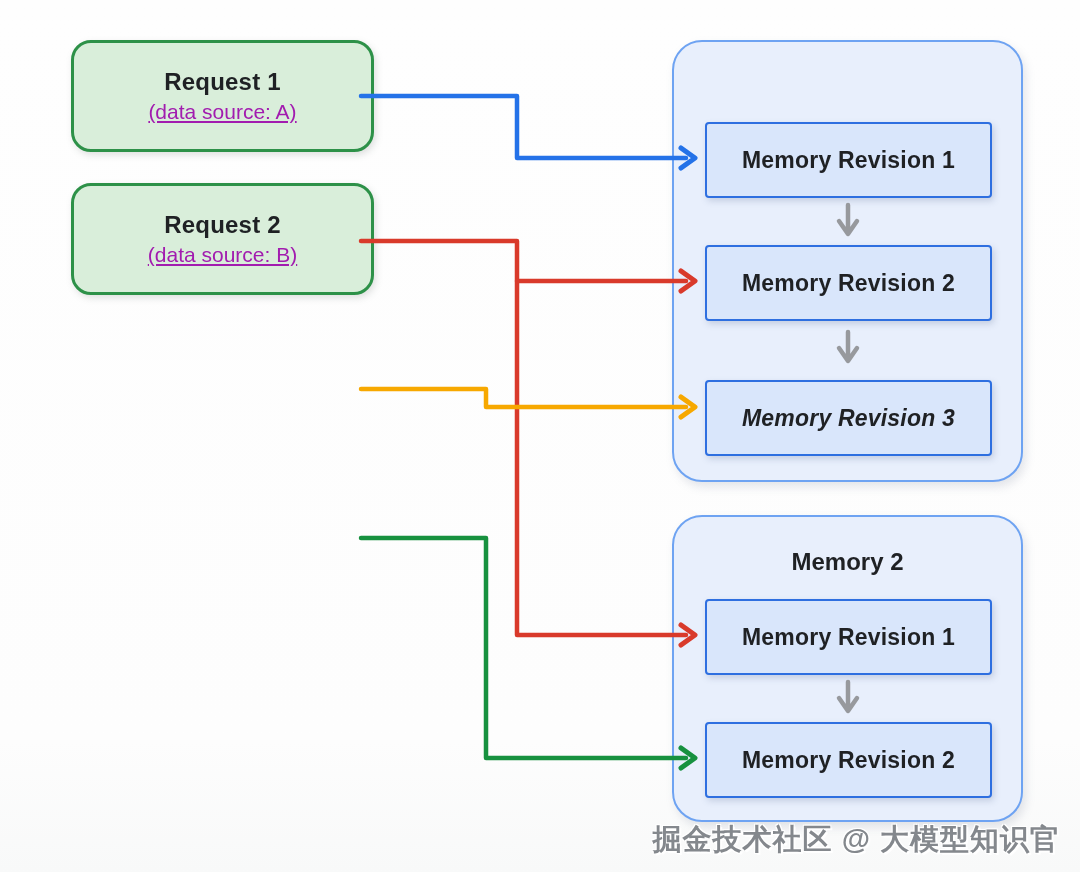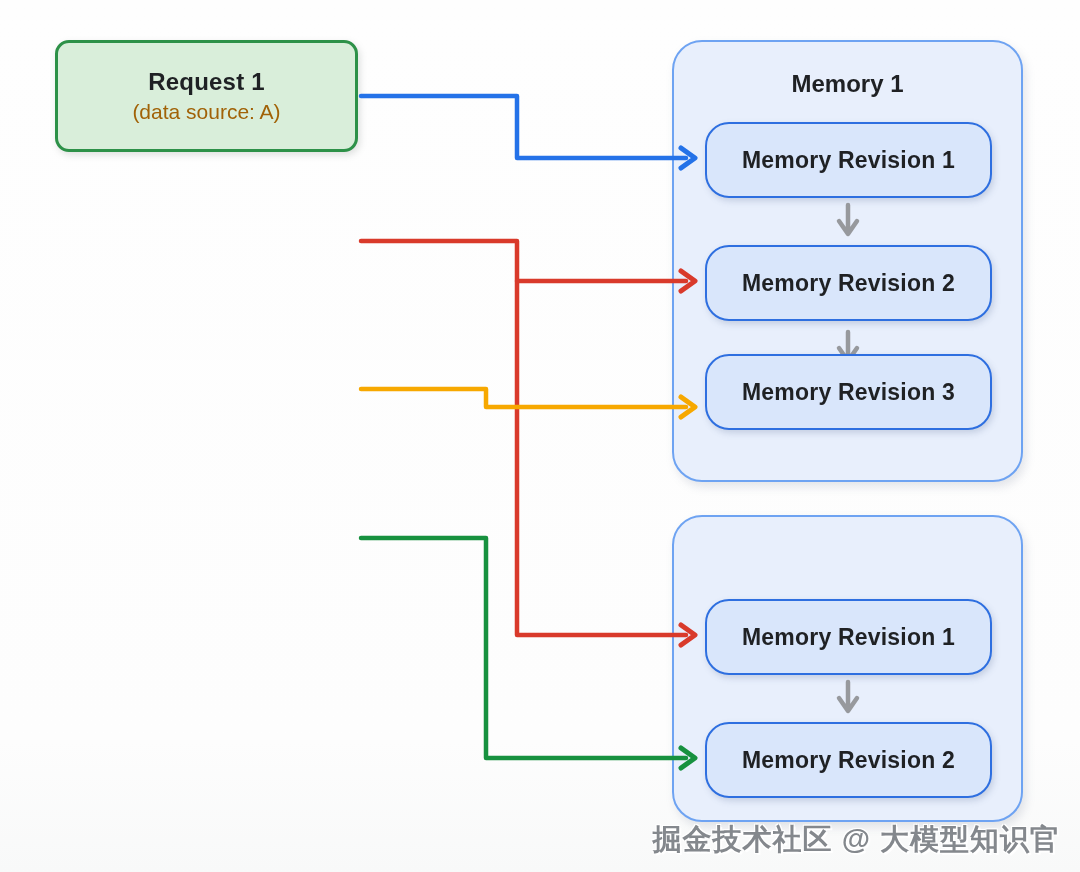--- a/index.html
+++ b/index.html
@@ -19,44 +19,45 @@
   #connector-layer {
     position: absolute;
     inset: 0;
     width: 1080px;
     height: 872px;
     z-index: 5;
     pointer-events: none;
   }
   .request-box {
     position: absolute;
-    left: 55px;
+    left: 71px;
     width: 303px;
     height: 112px;
     box-sizing: border-box;
     background: #d9eeda;
     border: 3px solid #2d9148;
-    border-radius: 14px;
+    border-radius: 20px;
     box-shadow: 2px 3px 7px rgba(110, 120, 115, 0.22);
     display: flex;
     flex-direction: column;
     align-items: center;
     justify-content: center;
     gap: 4px;
     z-index: 2;
   }
   .req-title {
     font-size: 24px;
     font-weight: 700;
     letter-spacing: 0.2px;
   }
   .req-subtitle {
     font-size: 21px;
     font-weight: 400;
-    color: #a16207;
+    color: #a21caf;
+    text-decoration: underline;
   }
   .memory-container {
     position: absolute;
     left: 672px;
     width: 351px;
     box-sizing: border-box;
     background: #e8effc;
     border: 2px solid #6ea3f2;
     border-radius: 30px;
     box-shadow: 3px 5px 10px rgba(120, 132, 155, 0.20);
@@ -71,21 +72,21 @@
     font-weight: 700;
   }
   .revision-box {
     position: absolute;
     left: 31px;
     width: 287px;
     height: 76px;
     box-sizing: border-box;
     background: #d9e6fb;
     border: 2.5px solid #2e6fe0;
-    border-radius: 24px;
+    border-radius: 4px;
     box-shadow: 2px 3px 6px rgba(90, 110, 150, 0.25);
     display: flex;
     align-items: center;
     justify-content: center;
     font-size: 23px;
     font-weight: 700;
     letter-spacing: 0.2px;
   }
   .down-arrow {
     position: absolute;
@@ -125,35 +126,39 @@
       <polyline points="361,389 486,389 486,407 686,407" fill="none" stroke="#f7a800" stroke-width="4.5" stroke-linecap="round" stroke-linejoin="round"></polyline>
       <path d="M 681 397 L 695 407 L 681 417" fill="none" stroke="#f7a800" stroke-width="5" stroke-linecap="round" stroke-linejoin="round"></path>
       <polyline points="361,538 486,538 486,758 686,758" fill="none" stroke="#17913f" stroke-width="4.5" stroke-linecap="round" stroke-linejoin="round"></polyline>
       <path d="M 681 748 L 695 758 L 681 768" fill="none" stroke="#17913f" stroke-width="5" stroke-linecap="round" stroke-linejoin="round"></path>
     </svg>
 
   <div class="request-box" style="top:40px;">
     <div class="req-title">Request 1</div>
     <div class="req-subtitle">(data source: A)</div>
   </div>
+  <div class="request-box" style="top:183px;">
+    <div class="req-title">Request 2</div>
+    <div class="req-subtitle">(data source: B)</div>
+  </div>
 
   <div class="memory-container" style="top:40px; height:442px;">
-    <div class="mem-title" style="top:28px;">Memory 1</div>
     <div class="revision-box" style="top:80px;">Memory Revision 1</div>
     <svg class="down-arrow" style="top:160px;" viewBox="0 0 26 40">
       <path d="M13 3 L13 26 M4 19 L13 32 L22 19" fill="none" stroke="#97999d" stroke-width="4.5" stroke-linecap="round" stroke-linejoin="round"></path>
     </svg>
     <div class="revision-box" style="top:203px;">Memory Revision 2</div>
     <svg class="down-arrow" style="top:287px;" viewBox="0 0 26 40">
       <path d="M13 3 L13 26 M4 19 L13 32 L22 19" fill="none" stroke="#97999d" stroke-width="4.5" stroke-linecap="round" stroke-linejoin="round"></path>
     </svg>
-    <div class="revision-box" style="top:312px;">Memory Revision 3</div>
+    <div class="revision-box" style="top:338px;font-style:italic;">Memory Revision 3</div>
   </div>
 
   <div class="memory-container" style="top:515px; height:307px;">
+    <div class="mem-title" style="top:31px;">Memory 2</div>
     <div class="revision-box" style="top:82px;">Memory Revision 1</div>
     <svg class="down-arrow" style="top:162px;" viewBox="0 0 26 40">
       <path d="M13 3 L13 26 M4 19 L13 32 L22 19" fill="none" stroke="#97999d" stroke-width="4.5" stroke-linecap="round" stroke-linejoin="round"></path>
     </svg>
     <div class="revision-box" style="top:205px;">Memory Revision 2</div>
   </div>
 
   <div class="watermark">掘金技术社区 @ 大模型知识官</div>
 
 </div>

